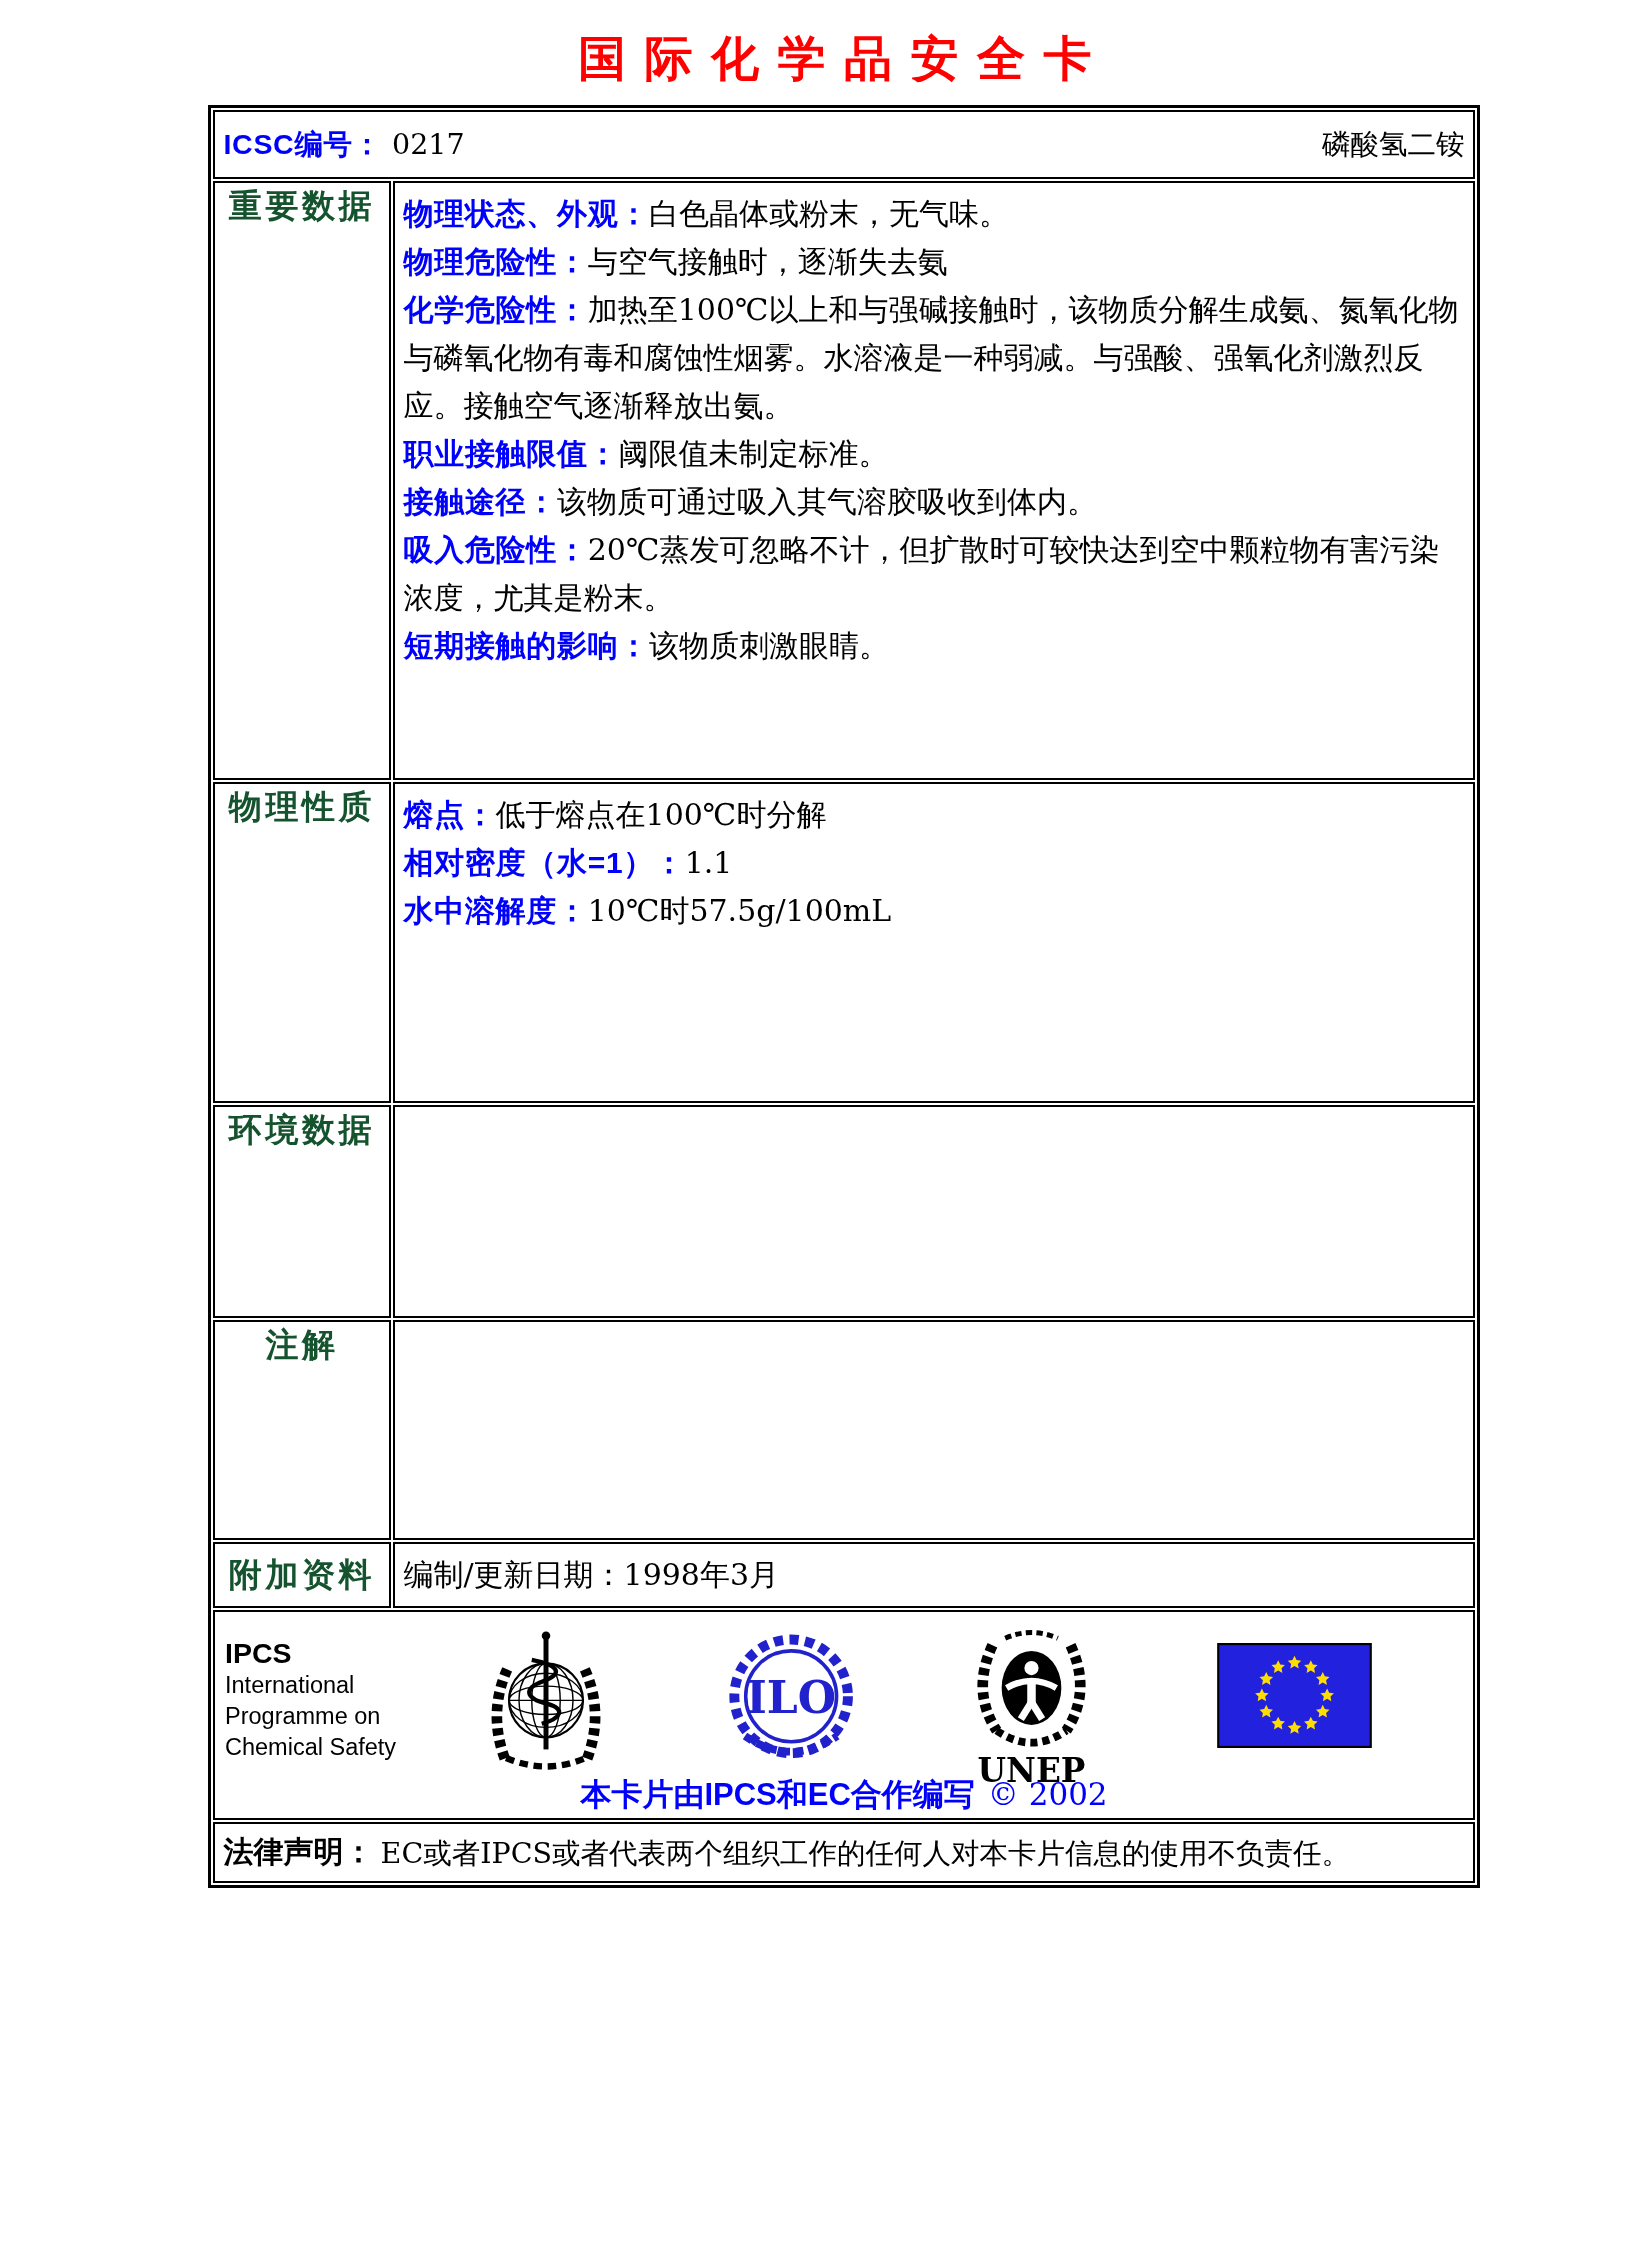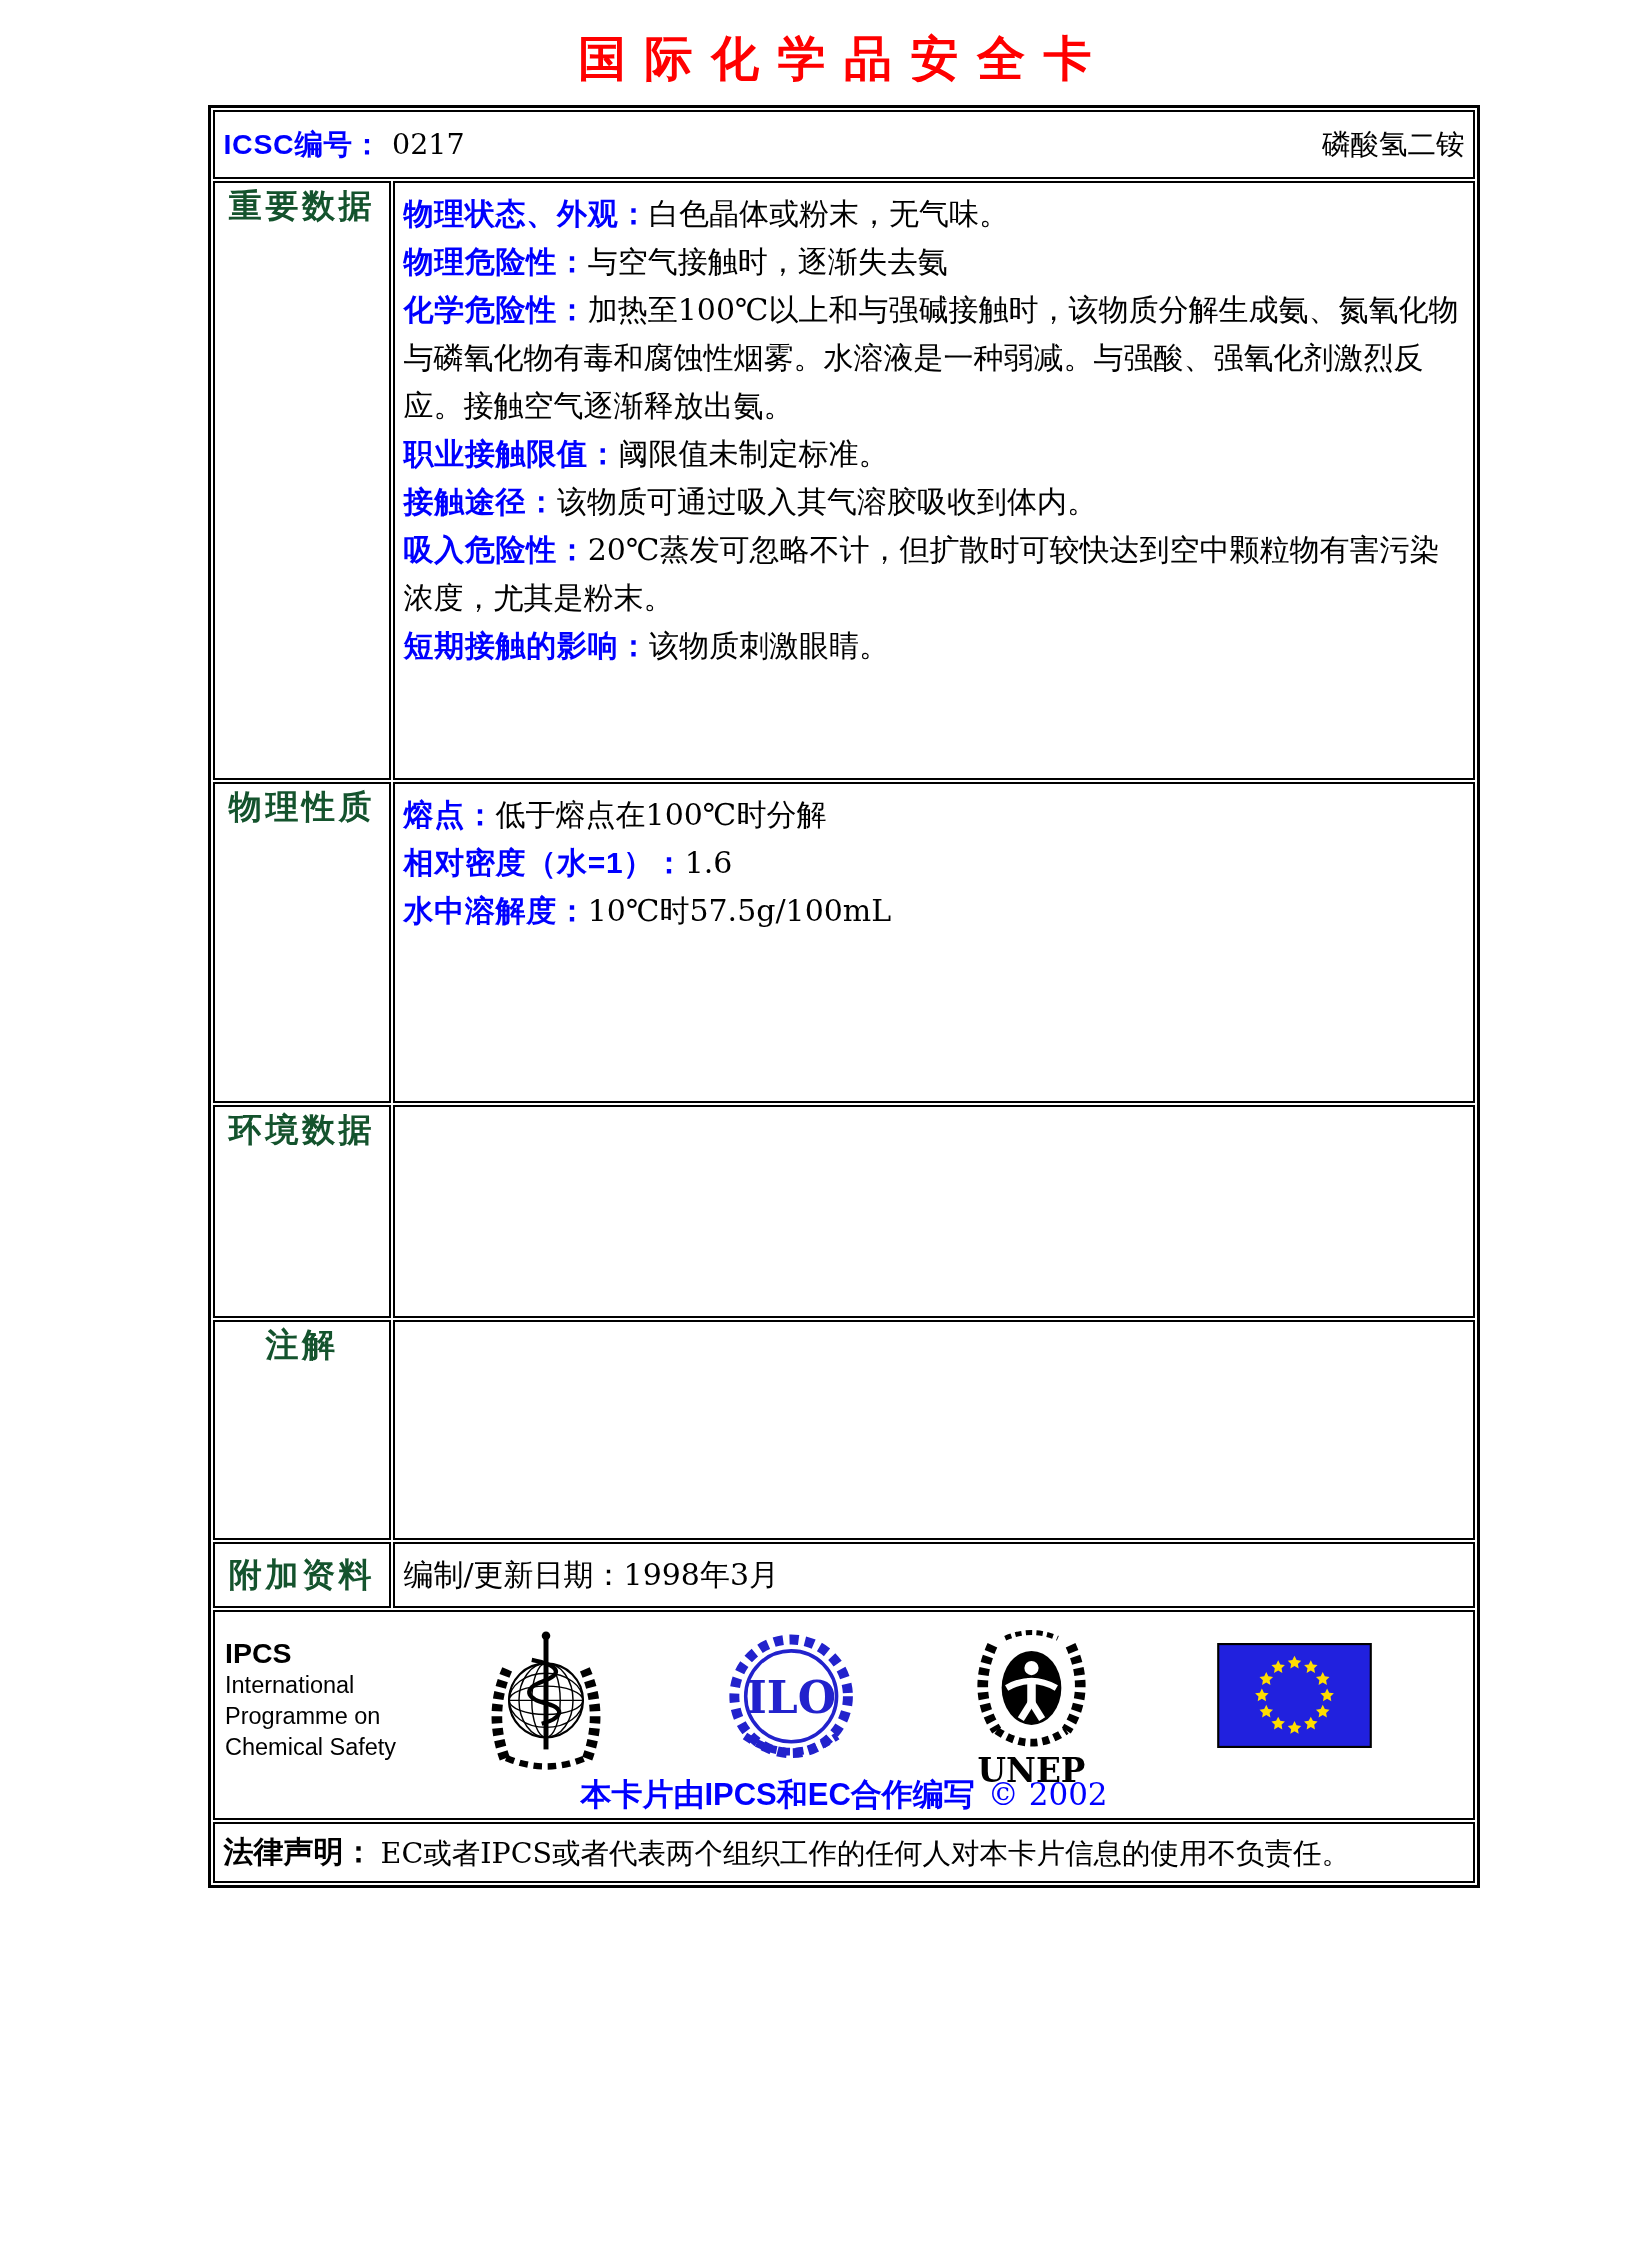--- a/index.html
+++ b/index.html
@@ -182,21 +182,21 @@
         <span><span class="inline-label">接触途径：</span><span>该物质可通过吸入其气溶胶吸收到体内。</span><br></span>
         <span><span class="inline-label">吸入危险性：</span><span>20℃蒸发可忽略不计，但扩散时可较快达到空中颗粒物有害污染浓度，尤其是粉末。</span><br></span>
         <span><span class="inline-label">短期接触的影响：</span><span>该物质刺激眼睛。</span></span>
       </td>
     </tr>
 
     <tr class="row-physical">
       <td class="label-cell">物理性质</td>
       <td class="content-cell">
         <span><span class="inline-label">熔点：</span><span>低于熔点在100℃时分解</span><br></span>
-        <span><span class="inline-label">相对密度（水=1）：</span><span>1.6</span><br></span>
+        <span><span class="inline-label">相对密度（水=1）：</span><span>1.1</span><br></span>
         <span><span class="inline-label">水中溶解度：</span><span>10℃时57.5g/100mL</span></span>
       </td>
     </tr>
 
     <tr class="row-env">
       <td class="label-cell">环境数据</td>
       <td class="content-cell"></td>
     </tr>
 
     <tr class="row-notes">

